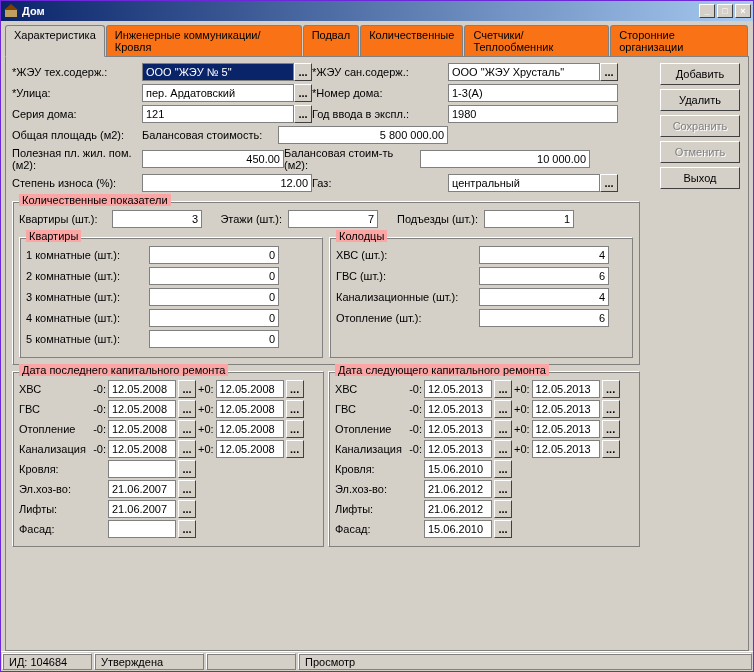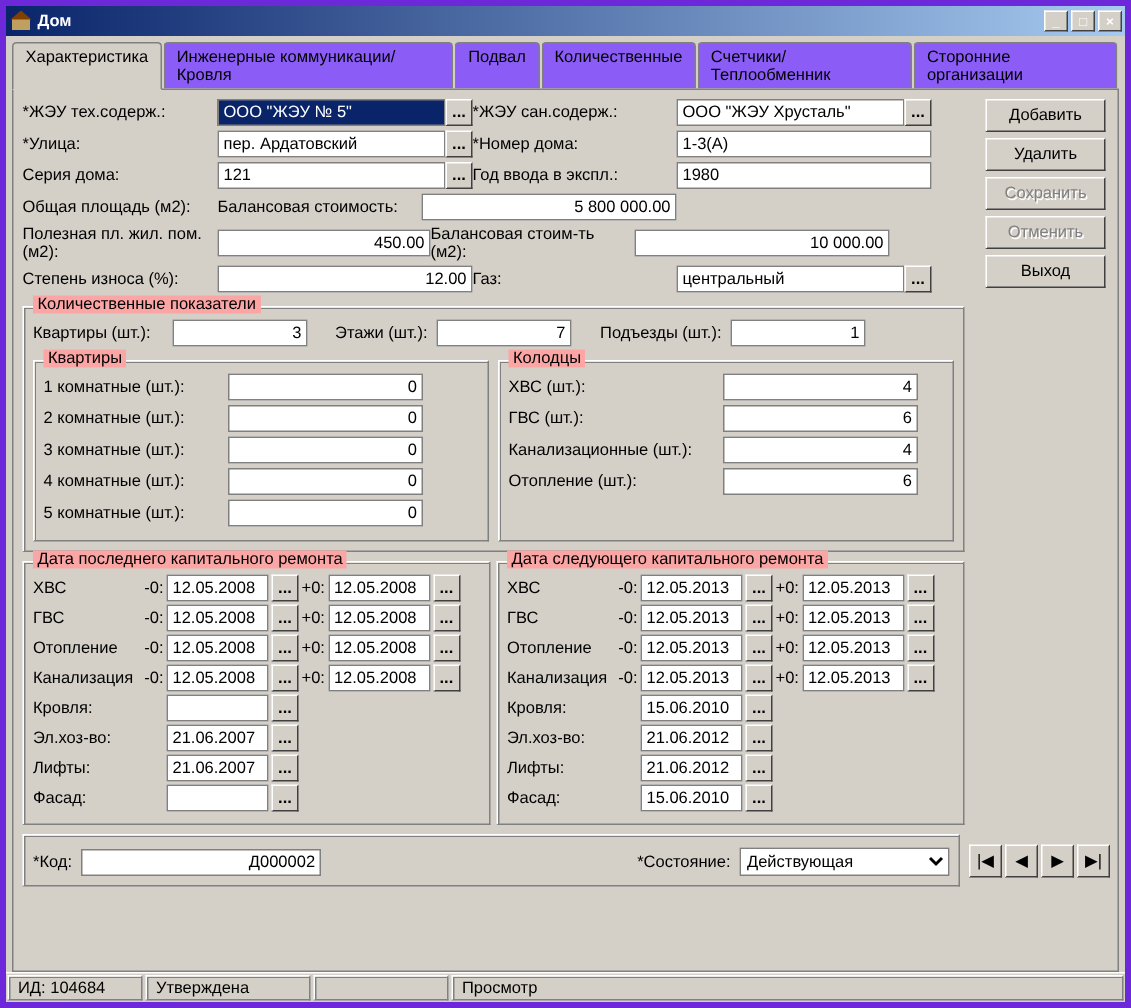--- a/index.html
+++ b/index.html
@@ -1,24 +1,24 @@
 <!DOCTYPE html>
 <html><head>
 <meta charset="utf-8">
 <style>
 * { box-sizing: border-box; margin: 0; padding: 0; font-family: Tahoma, Arial, sans-serif; font-size: 11px; }
 body { background: #d4d0c8; }
-.window { width: 754px; height: 672px; border: 4px solid #6d28d9; background: #d4d0c8; display: flex; flex-direction: column; }
+.window { width: 754px; height: 672px; border: 1px solid #6d28d9; background: #d4d0c8; display: flex; flex-direction: column; }
 .titlebar { background: linear-gradient(to right, #0a246a, #a6caf0); color: #fff; height: 20px; display: flex; align-items: center; padding: 0 2px; }
 .titlebar .icon { width: 16px; height: 16px; margin-right: 3px; }
 .titlebar .title { flex: 1; font-weight: bold; }
 .titlebar .winbtns { display: flex; gap: 2px; }
 .winbtn { width: 16px; height: 14px; background: #d4d0c8; border: 1px solid #fff; border-right-color: #404040; border-bottom-color: #404040; display: flex; align-items: center; justify-content: center; font-size: 9px; font-weight: bold; }
 .tabs { display: flex; padding: 4px 4px 0 4px; }
-.tab { padding: 3px 8px; border: 1px solid #808080; border-bottom: none; background: #8b5cf6; border-top-left-radius: 3px; border-top-right-radius: 3px; margin-right: 1px; cursor: pointer; }
+.tab { padding: 3px 8px; border: 1px solid #808080; border-bottom: none; background: #f97316; border-top-left-radius: 3px; border-top-right-radius: 3px; margin-right: 1px; cursor: pointer; }
 .tab.active { background: #d4d0c8; border-bottom: 1px solid #d4d0c8; margin-bottom: -1px; z-index: 2; position: relative; }
 .tabcontent { border: 1px solid #808080; margin: 0 4px; padding: 6px; flex: 1; background: #d4d0c8; }
 .bodyarea { flex: 1; display: flex; flex-direction: column; }
 .row { display: flex; gap: 6px; }
 .col { flex: 1; }
 input[type=text] { height: 18px; border: 1px solid #808080; background: #fff; padding: 1px 3px; font-size: 11px; }
 input.ra { text-align: right; }
 .combo { display: flex; }
 .combo input { flex: 1; }
 .btn-dots { width: 18px; height: 18px; border: 1px solid #fff; border-right-color: #404040; border-bottom-color: #404040; background: #d4d0c8; cursor: pointer; font-weight: bold; display: flex; align-items: center; justify-content: center; }
@@ -309,34 +309,20 @@
               </div>
               <div class="daterow">
                 <span style="width:87px;">Фасад:</span>
                 <input type="text" style="width: 68px;" value="15.06.2010">
                 <div class="btn-dots">...</div>
               </div>
             </div>
         </div>
       </div>
 
-      <div class="bottomrow" style="width:725px;">
-        <div class="group" style="flex:1;margin-top:0;display:flex;align-items:center;gap:6px;">
-          <span>*Код:</span>
-          <input type="text" class="ra" style="width: 160px;" value="Д000002">
-          <span style="margin-left:auto;">*Состояние:</span>
-          <select style="width:140px;"><option>Действующая</option></select>
-        </div>
-        <div class="nav-btns">
-          <div class="nav-btn">|◀</div>
-          <div class="nav-btn">◀</div>
-          <div class="nav-btn">▶</div>
-          <div class="nav-btn">▶|</div>
-        </div>
-      </div>
 
     </div>
   </div>
 
   <div class="statusbar">
     <div class="statuscell" style="width:90px;">ИД: 104684</div>
     <div class="statuscell" style="width:110px;">Утверждена</div>
     <div class="statuscell" style="width:90px;"></div>
     <div class="statuscell" style="flex:1;">Просмотр</div>
   </div>

